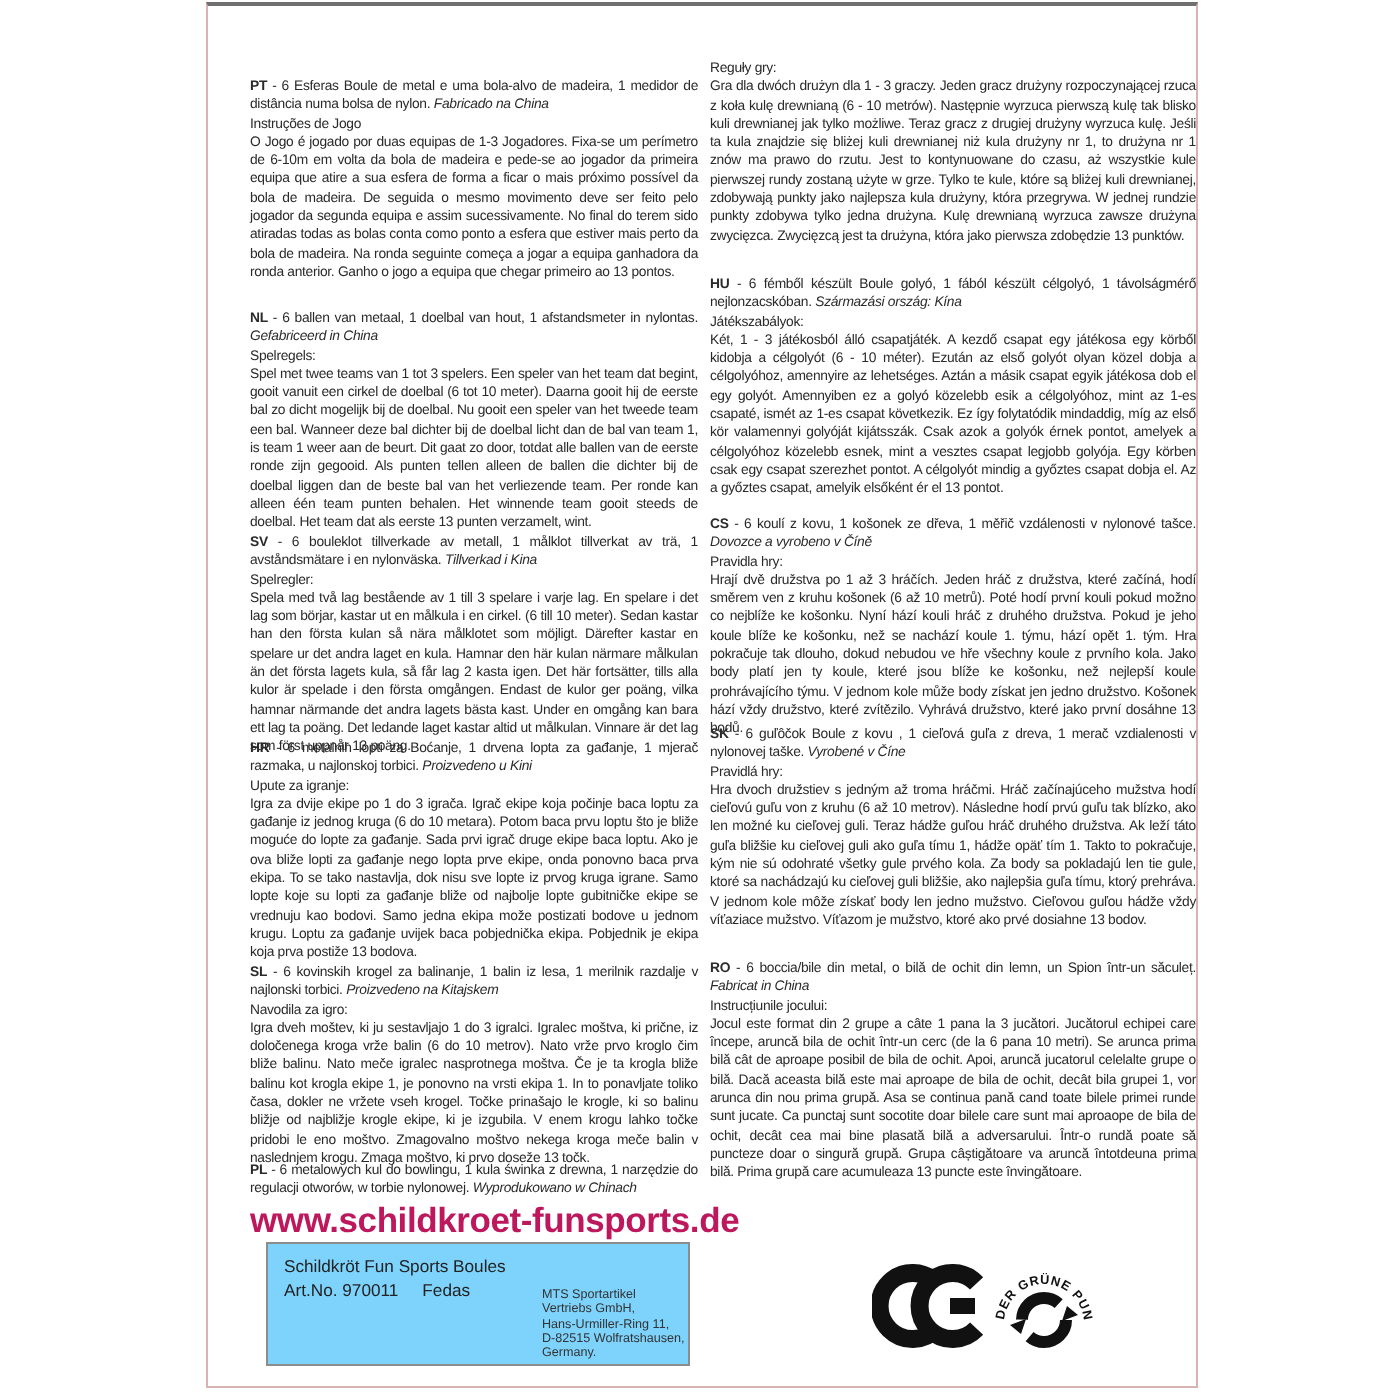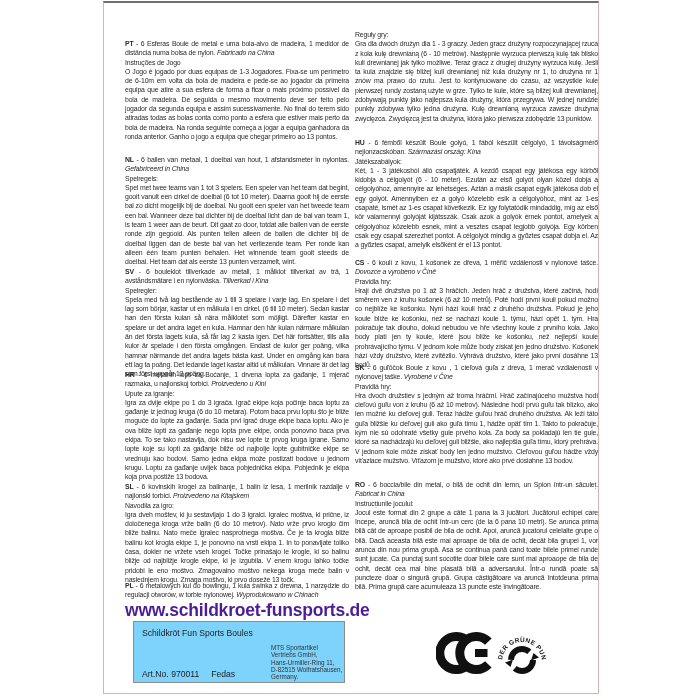--- a/index.html
+++ b/index.html
@@ -5,24 +5,24 @@
   html,body{margin:0;padding:0;}
   body{width:700px;height:700px;background:#ffffff;font-family:"Liberation Sans",sans-serif;color:#2a2a2a;position:relative;overflow:hidden;}
   .page{position:absolute;left:0;top:0;width:700px;height:700px;}
   .frame{position:absolute;left:103px;top:1px;width:494px;height:690px;
          border-left:1px solid #d9b2b2;border-right:1px solid #d9b2b2;border-bottom:1px solid #d9b2b2;border-top:2px solid #6f6f6f;}
   .sec{position:absolute;margin:0;font-size:6.9px;line-height:9.3px;letter-spacing:-0.15px;text-align:justify;color:#2a2a2a;}
   .sec b{font-weight:bold;}
   .sec i{font-style:italic;}
   .colL{left:125px;width:224px;}
   .colR{left:355px;width:243px;}
-  .website{position:absolute;left:125px;top:600px;font-size:17.5px;font-weight:600;letter-spacing:-0.2px;color:#4c1d95;}
+  .website{position:absolute;left:125px;top:600px;font-size:17.5px;font-weight:600;letter-spacing:-0.2px;color:#be185d;}
   .product-box{position:absolute;left:133px;top:621px;width:210px;height:60px;border:1px solid #8c8c8c;background:#7dd3fc;}
   .product-name{position:absolute;left:8px;top:6px;font-size:8.6px;color:#222;}
-  .article-line{position:absolute;left:8px;top:18px;font-size:8.6px;color:#222;margin-top:29px;}
+  .article-line{position:absolute;left:8px;top:18px;font-size:8.6px;color:#222;}
   .article-line .suffix{margin-left:12px;}
   .dealer{position:absolute;left:137px;top:22px;font-size:6.3px;line-height:7.3px;white-space:pre-line;color:#333;}
   .ce{position:absolute;left:436px;top:632px;}
   .gp{position:absolute;left:495px;top:629px;}
 </style>
 </head>
 <body>
 
 <div class="page">
   <div class="frame"></div>

